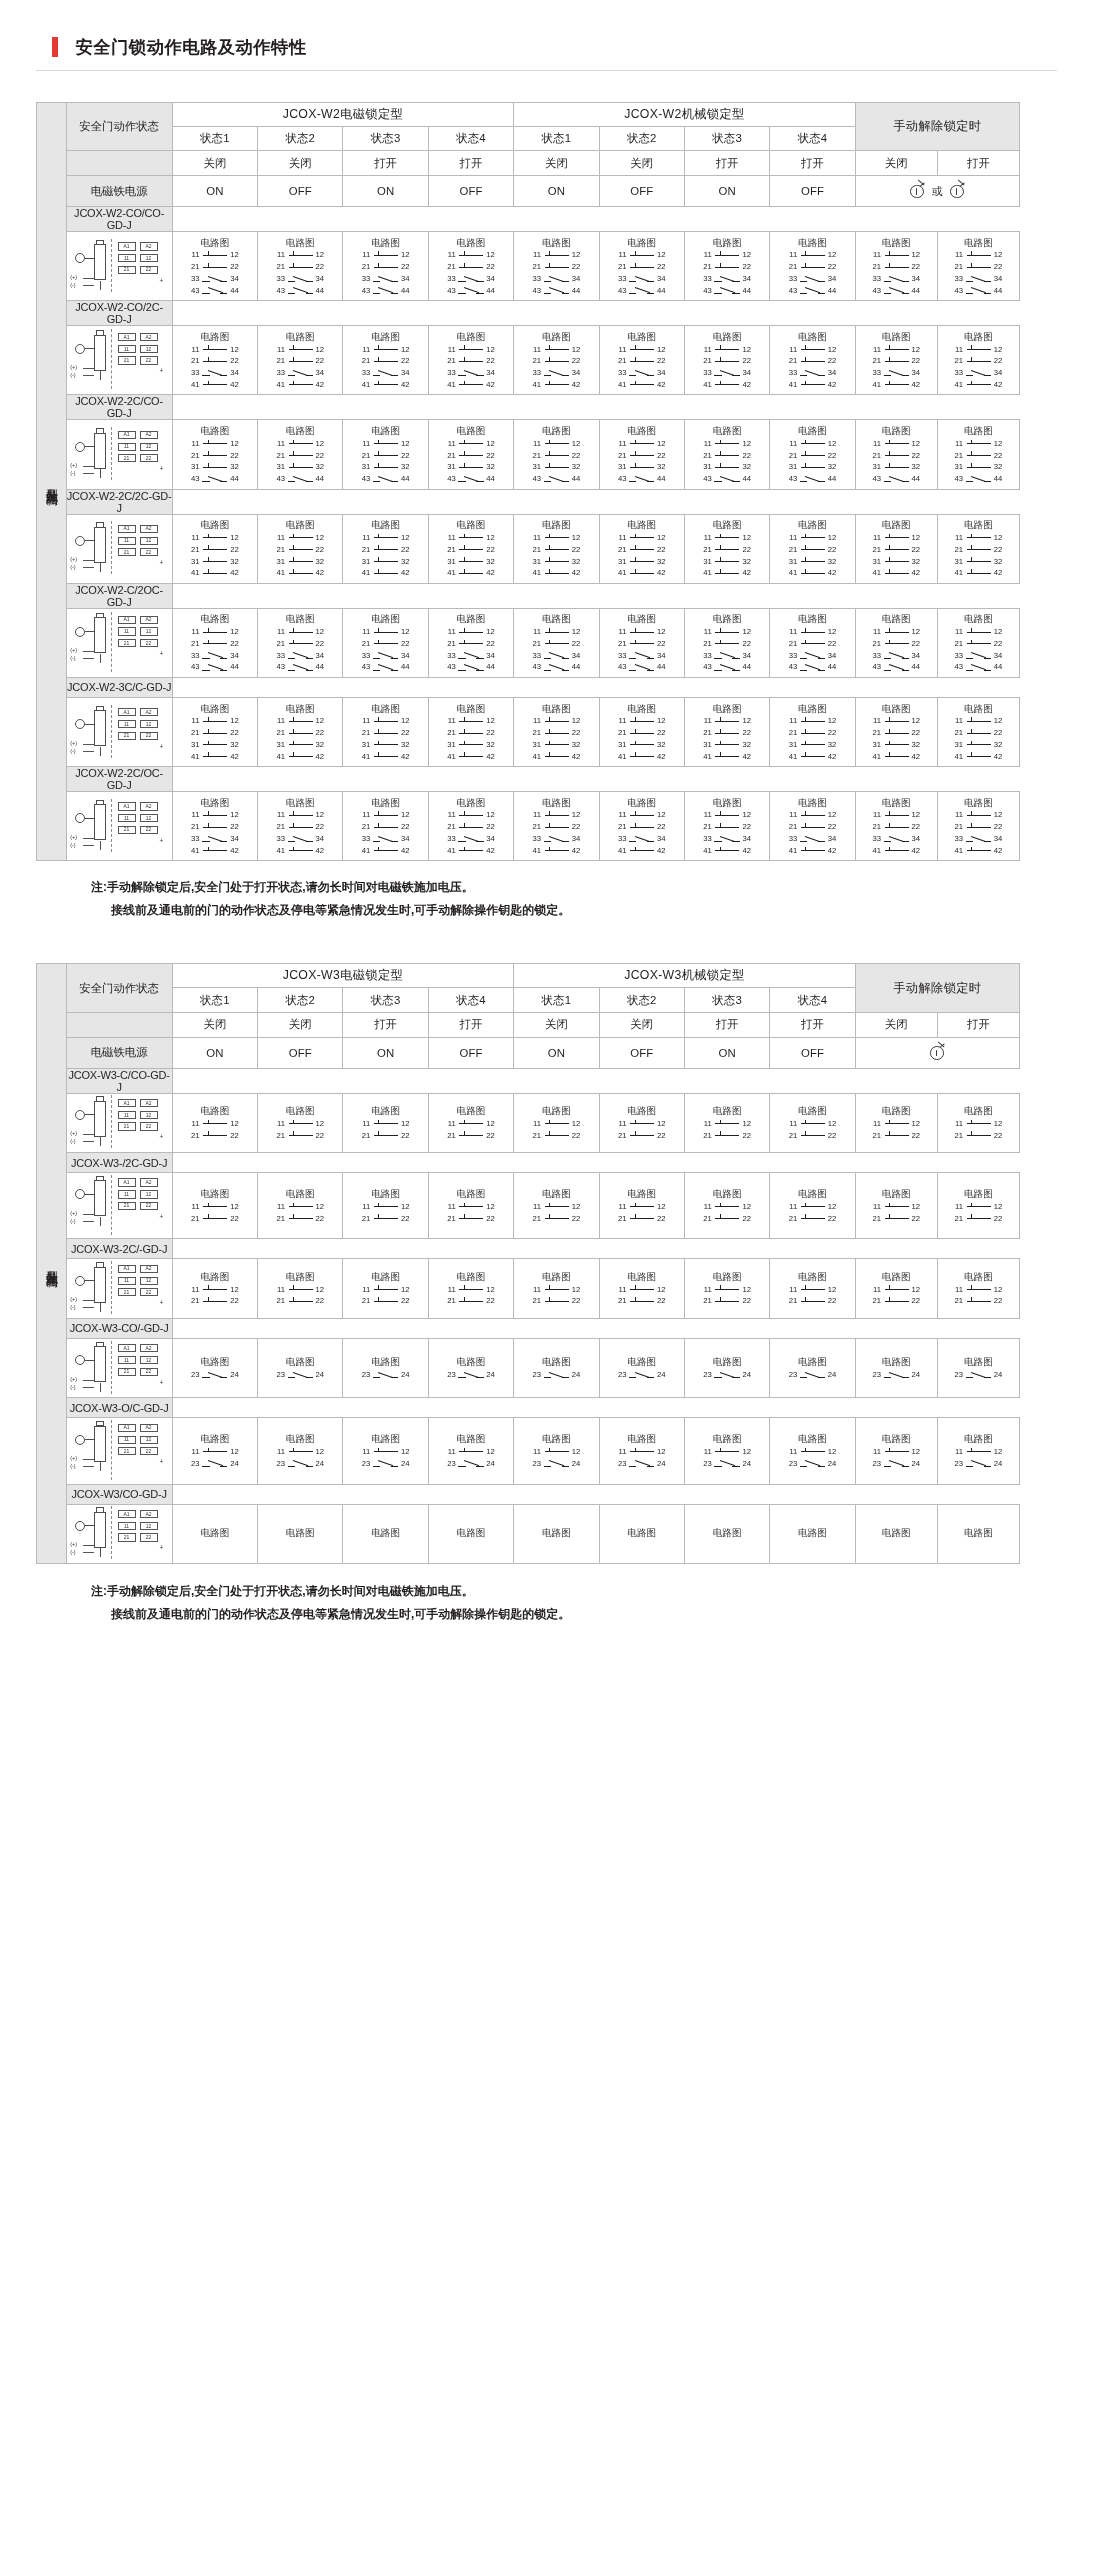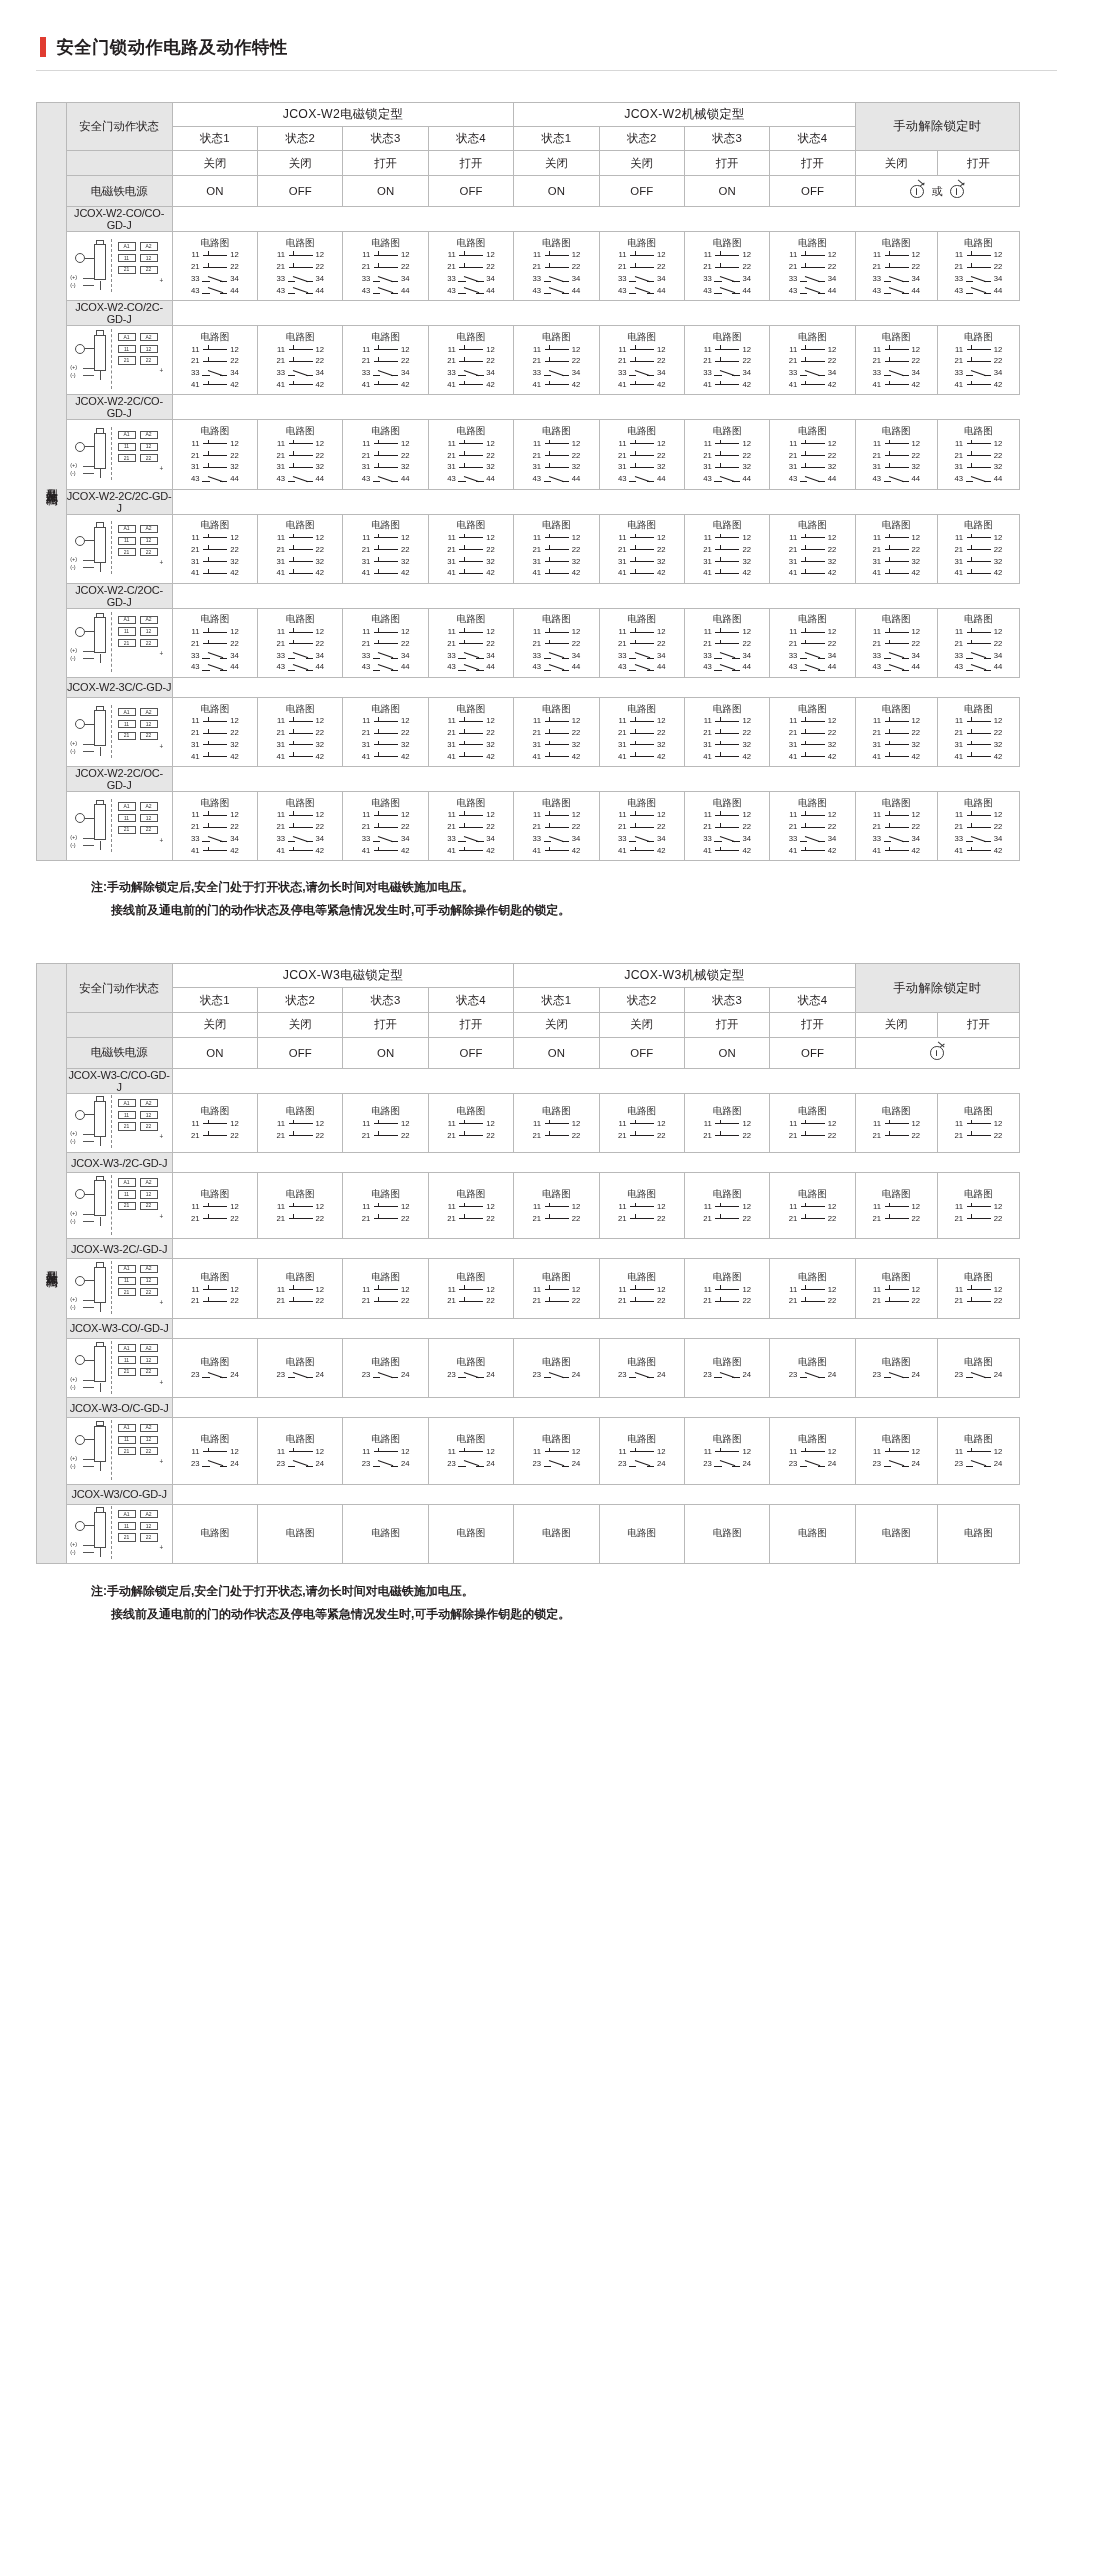--- a/index.html
+++ b/index.html
@@ -7,24 +7,24 @@
   body {
     width: 1093px;
     background: #ffffff;
     font-family: "Liberation Sans", sans-serif;
     color: #231f20;
     -webkit-font-smoothing: antialiased;
   }
 
   
   .page-head {
-    padding: 35px 0 11px 40px;
+    padding: 35px 0 11px 52px;
     display: flex;
     align-items: center;
-    gap: 11px;
+    gap: 18px;
   }
   .title-bar {
     width: 5.5px;
     height: 20px;
     background: #e03c31;
     display: inline-block;
   }
   .page-title {
     font-size: 17.3px;
     font-weight: bold;

